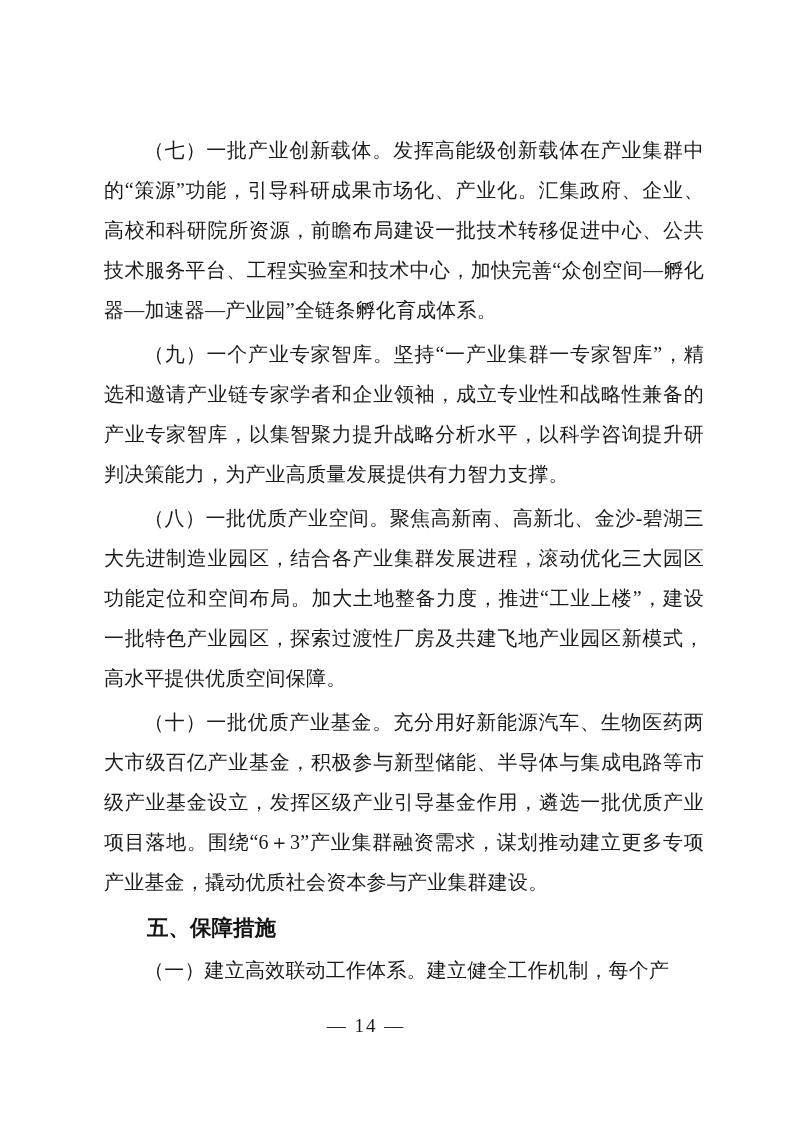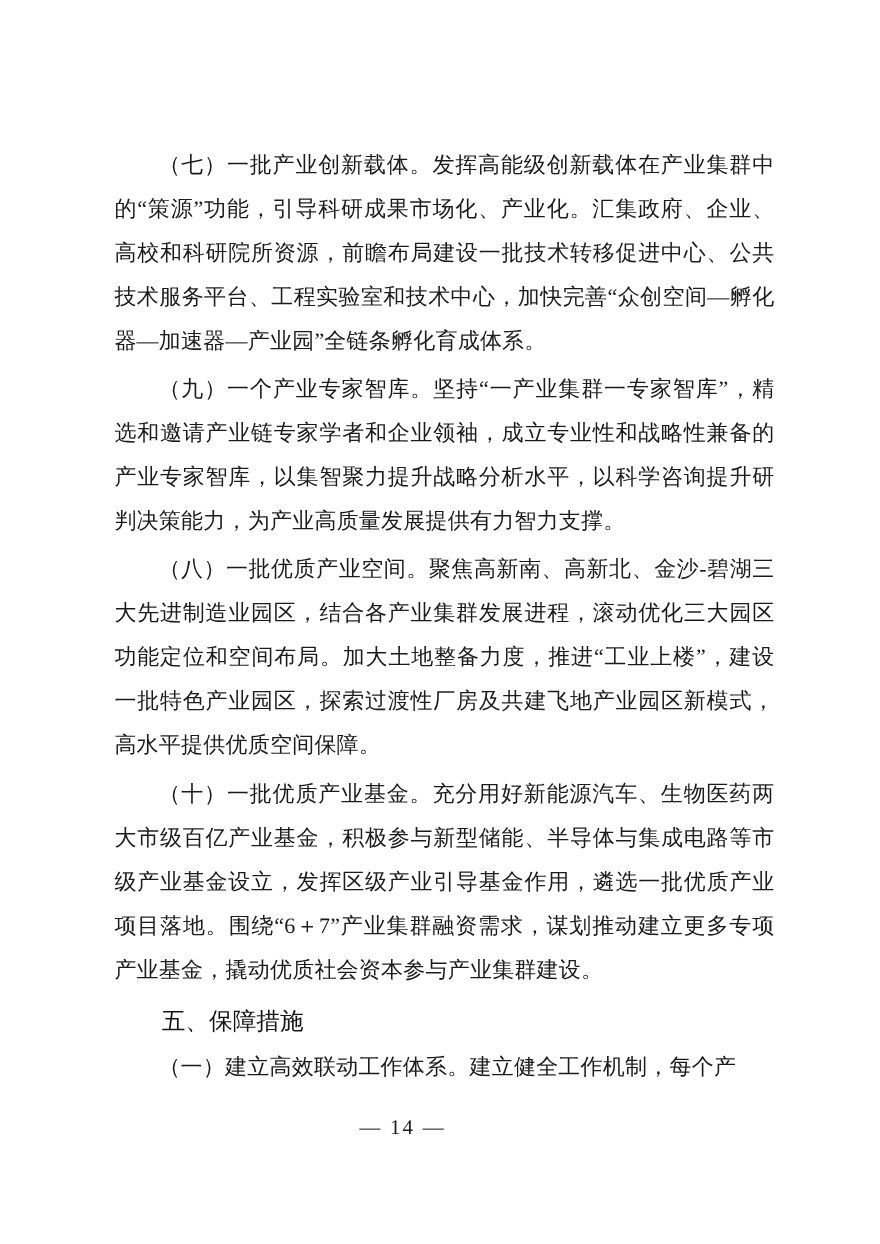--- a/index.html
+++ b/index.html
@@ -41,21 +41,21 @@
     font-family: "Liberation Serif", "DejaVu Serif", serif;
   }
   p.para.tight {
     text-indent: 2em;
   }
   h2.heading {
     margin: 6px 0 2px 0;
     font-size: 21.5px;
     line-height: 40px;
     text-indent: 2em;
-    font-weight: normal;
+    font-weight: bold;
     color: #141414;
     font-family: "Liberation Sans", "DejaVu Sans", sans-serif;
   }
   .footer {
     position: absolute;
     left: 0;
     top: 1015px;
     width: 732px;
     text-align: center;
     font-size: 19px;
@@ -65,18 +65,18 @@
   }
 </style>
 </head>
 <body>
 
 <div class="page">
   <div class="content">
     <p class="para">（七）一批产业创新载体。发挥高能级创新载体在产业集群中的“策源”功能，引导科研成果市场化、产业化。汇集政府、企业、高校和科研院所资源，前瞻布局建设一批技术转移促进中心、公共技术服务平台、工程实验室和技术中心，加快完善“众创空间—孵化器—加速器—产业园”全链条孵化育成体系。</p>
     <p class="para">（九）一个产业专家智库。坚持“一产业集群一专家智库”，精选和邀请产业链专家学者和企业领袖，成立专业性和战略性兼备的产业专家智库，以集智聚力提升战略分析水平，以科学咨询提升研判决策能力，为产业高质量发展提供有力智力支撑。</p>
     <p class="para">（八）一批优质产业空间。聚焦高新南、高新北、金沙-碧湖三大先进制造业园区，结合各产业集群发展进程，滚动优化三大园区功能定位和空间布局。加大土地整备力度，推进“工业上楼”，建设一批特色产业园区，探索过渡性厂房及共建飞地产业园区新模式，高水平提供优质空间保障。</p>
-    <p class="para">（十）一批优质产业基金。充分用好新能源汽车、生物医药两大市级百亿产业基金，积极参与新型储能、半导体与集成电路等市级产业基金设立，发挥区级产业引导基金作用，遴选一批优质产业项目落地。围绕“6＋7”产业集群融资需求，谋划推动建立更多专项产业基金，撬动优质社会资本参与产业集群建设。</p>
+    <p class="para">（十）一批优质产业基金。充分用好新能源汽车、生物医药两大市级百亿产业基金，积极参与新型储能、半导体与集成电路等市级产业基金设立，发挥区级产业引导基金作用，遴选一批优质产业项目落地。围绕“6＋3”产业集群融资需求，谋划推动建立更多专项产业基金，撬动优质社会资本参与产业集群建设。</p>
     <h2 class="heading">五、保障措施</h2>
     <p class="para tight">（一）建立高效联动工作体系。建立健全工作机制，每个产</p>
   </div>
   <div class="footer">— 14 —</div>
 </div>
 
 </body></html>

